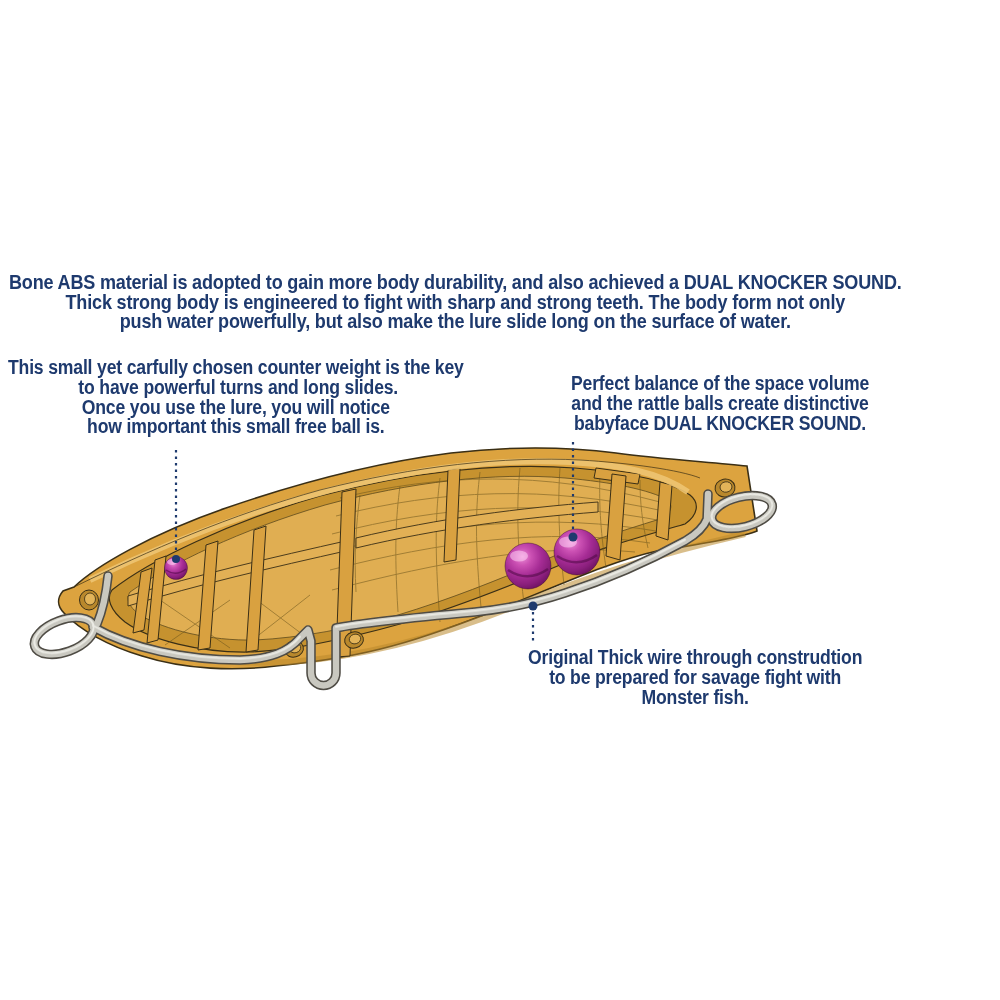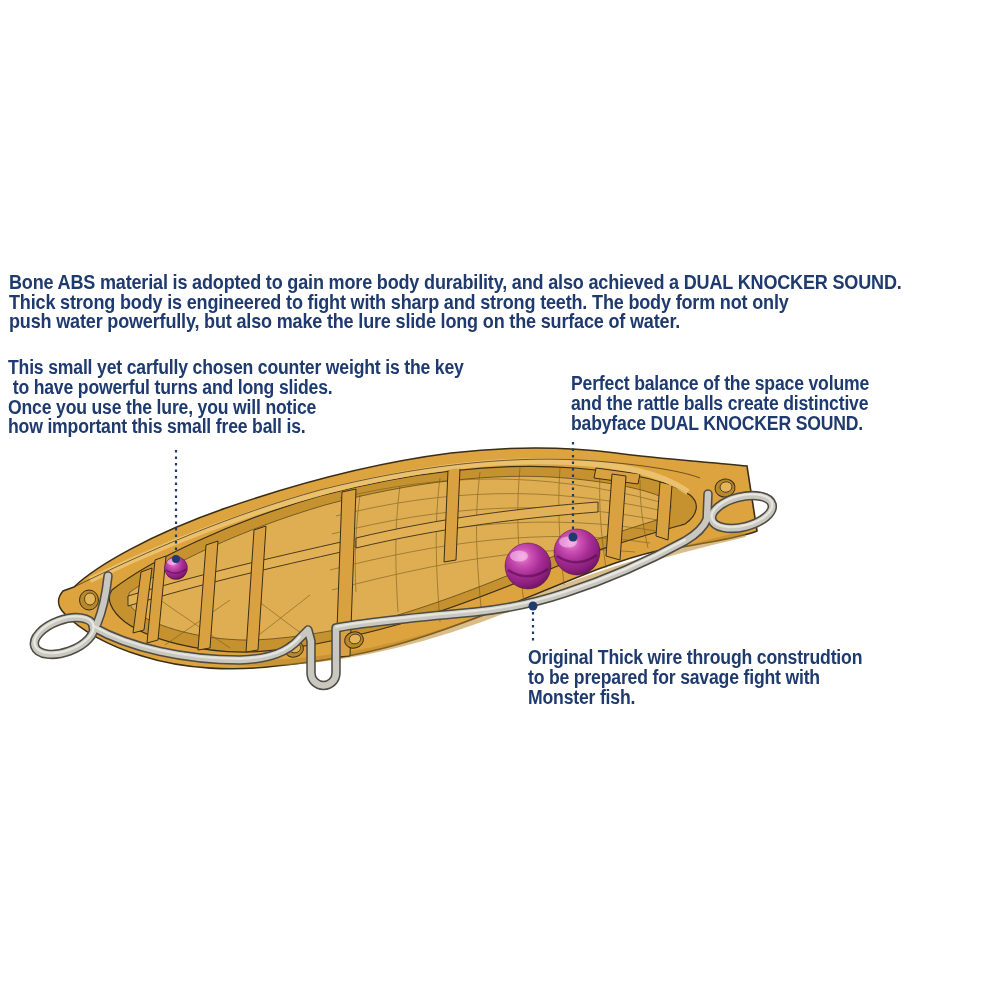--- a/index.html
+++ b/index.html
@@ -1,17 +1,17 @@
 <!DOCTYPE html>
 <html style="--background: #ffffff; --navy: #1e3a6e; --gold: #dca33f; --gold-dark: #c6922f; --gold-floor: #e0ae52; --gold-shelf: #e2b055; --gold-light: #edc472; --gold-shade: #b9882c; --outline: #3a2f16; --wire-gray: #c9c8c0; --wire-dark: #4f4c45; --wire-light: #ededе8; --ball-magenta: #a62c95;"><head>
 <meta charset="utf-8">
 <style>
   html,body{margin:0;padding:0;background:#fff;}
   #stage{position:relative;width:1000px;height:1000px;background:var(--background,#fff);overflow:hidden;
-         font-family:"Liberation Sans",sans-serif;}
+         font-family:"Liberation Sans",sans-serif;text-align:center;}
   .note{position:absolute;color:var(--navy,#1e3a6e);font-weight:700;
         transform:scaleX(0.88);transform-origin:0 0;letter-spacing:-0.2px;}
   .note .line{white-space:pre;}
   #intro{left:9px;top:272px;font-size:20.5px;line-height:19.6px;}
   #callout-cw{left:8px;top:358px;font-size:20px;line-height:19.8px;}
   #callout-rattle{left:571px;top:374px;font-size:20px;line-height:19.8px;}
   #callout-wire{left:528px;top:648px;font-size:20px;line-height:19.8px;}
   #lure-svg{position:absolute;left:0;top:0;width:1000px;height:1000px;}
 </style>
 </head>

